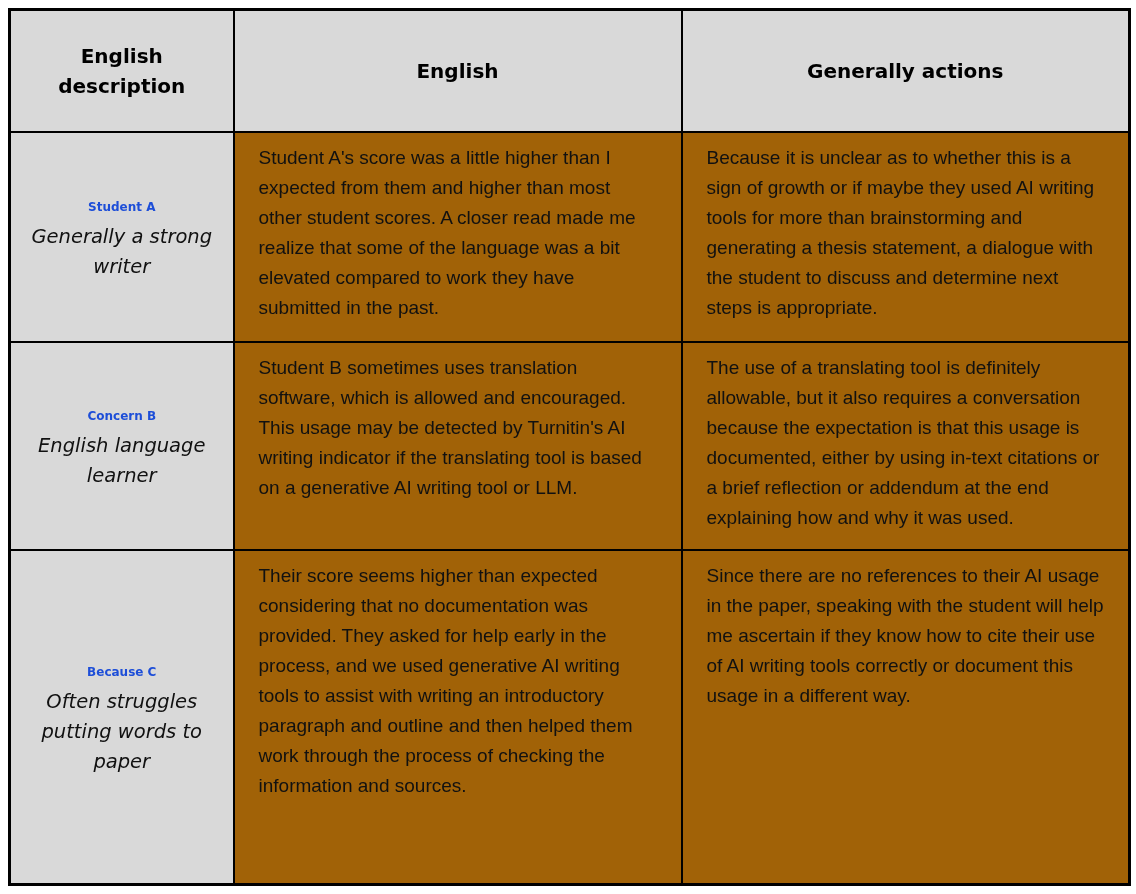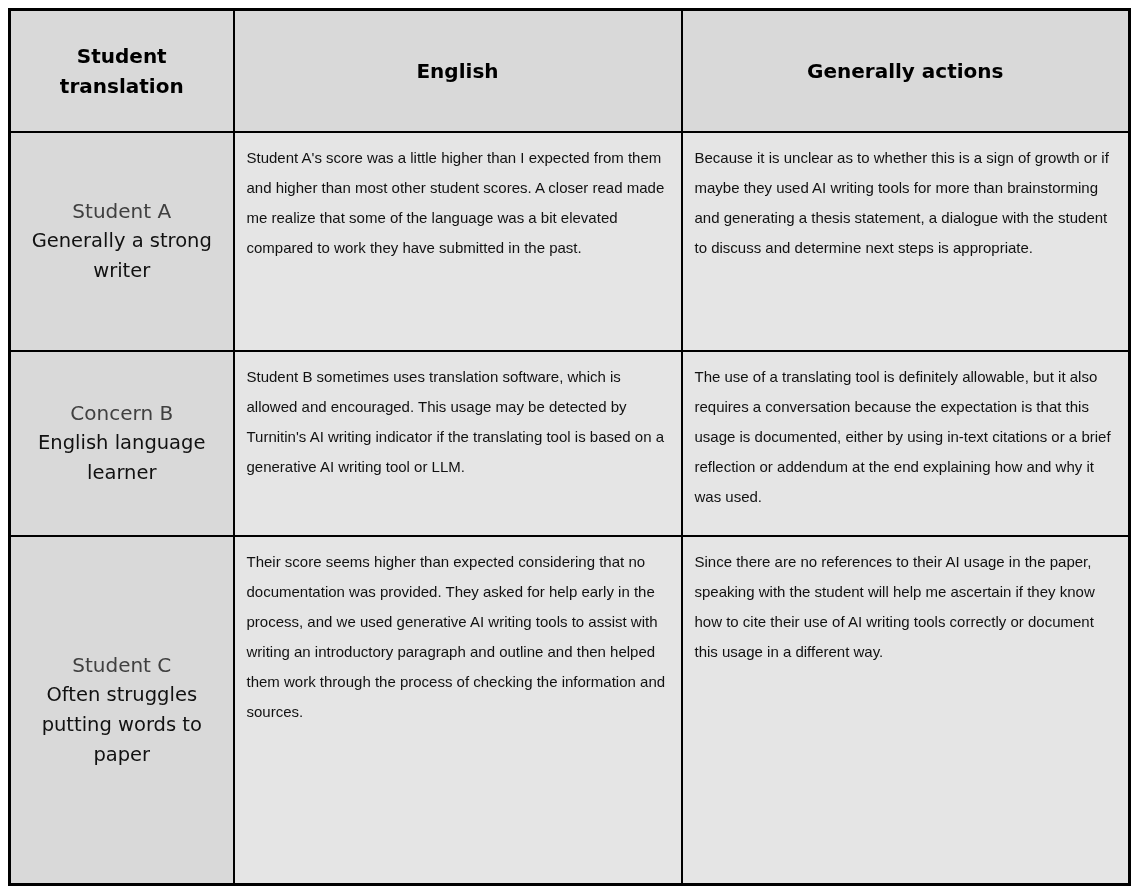--- a/index.html
+++ b/index.html
@@ -47,50 +47,51 @@
   td.desc-cell{
     background:var(--cell-gray);
     text-align:center;
     vertical-align:middle;
     padding:8px 10px;
     font-family:"DejaVu Sans", sans-serif;
     font-size:19.5px;
     line-height:30px;
   }
   .student-name{
-    font-weight:normal;
-    font-size:20px;
-    color:#404040;
+    font-weight:bold;
+    font-size:12px;
+    color:#1d4ed8;
   }
   .student-descriptor{
+    font-style:italic;
   }
   td.text-cell{
-    background:#e5e5e5;
+    background:#a16207;
     vertical-align:top;
     text-align:left;
-    padding:10px 12px;
-    font-size:15px;
+    padding:10px 24px;
+    font-size:19px;
     line-height:30px;
   }
   tr.row-a td{height:204px;}
   tr.row-b td{height:160px;}
   tr.row-c td{height:324px;}
 </style>
 </head>
 <body>
 
 <table class="rubric">
   <colgroup>
     <col class="c-desc">
     <col class="c-concern">
     <col class="c-actions">
   </colgroup>
   <thead>
     <tr>
-      <th class="header-cell">Student translation</th>
+      <th class="header-cell">English description</th>
       <th class="header-cell">English</th>
       <th class="header-cell">Generally actions</th>
     </tr>
   </thead>
   <tbody>
     <tr class="row-a">
       <td class="desc-cell">
         <div class="student-name">Student A</div>
         <div class="student-descriptor">Generally a strong writer</div>
       </td>
@@ -100,20 +101,20 @@
     <tr class="row-b">
       <td class="desc-cell">
         <div class="student-name">Concern B</div>
         <div class="student-descriptor">English language learner</div>
       </td>
       <td class="text-cell">Student B sometimes uses translation software, which is allowed and encouraged. This usage may be detected by Turnitin's AI writing indicator if the translating tool is based on a generative AI writing tool or LLM.</td>
       <td class="text-cell">The use of a translating tool is definitely allowable, but it also requires a conversation because the expectation is that this usage is documented, either by using in-text citations or a brief reflection or addendum at the end explaining how and why it was used.</td>
     </tr>
     <tr class="row-c">
       <td class="desc-cell">
-        <div class="student-name">Student C</div>
+        <div class="student-name">Because C</div>
         <div class="student-descriptor">Often struggles putting words to paper</div>
       </td>
       <td class="text-cell">Their score seems higher than expected considering that no documentation was provided. They asked for help early in the process, and we used generative AI writing tools to assist with writing an introductory paragraph and outline and then helped them work through the process of checking the information and sources.</td>
       <td class="text-cell">Since there are no references to their AI usage in the paper, speaking with the student will help me ascertain if they know how to cite their use of AI writing tools correctly or document this usage in a different way.</td>
     </tr>
   </tbody>
 </table>
 
 </body></html>

